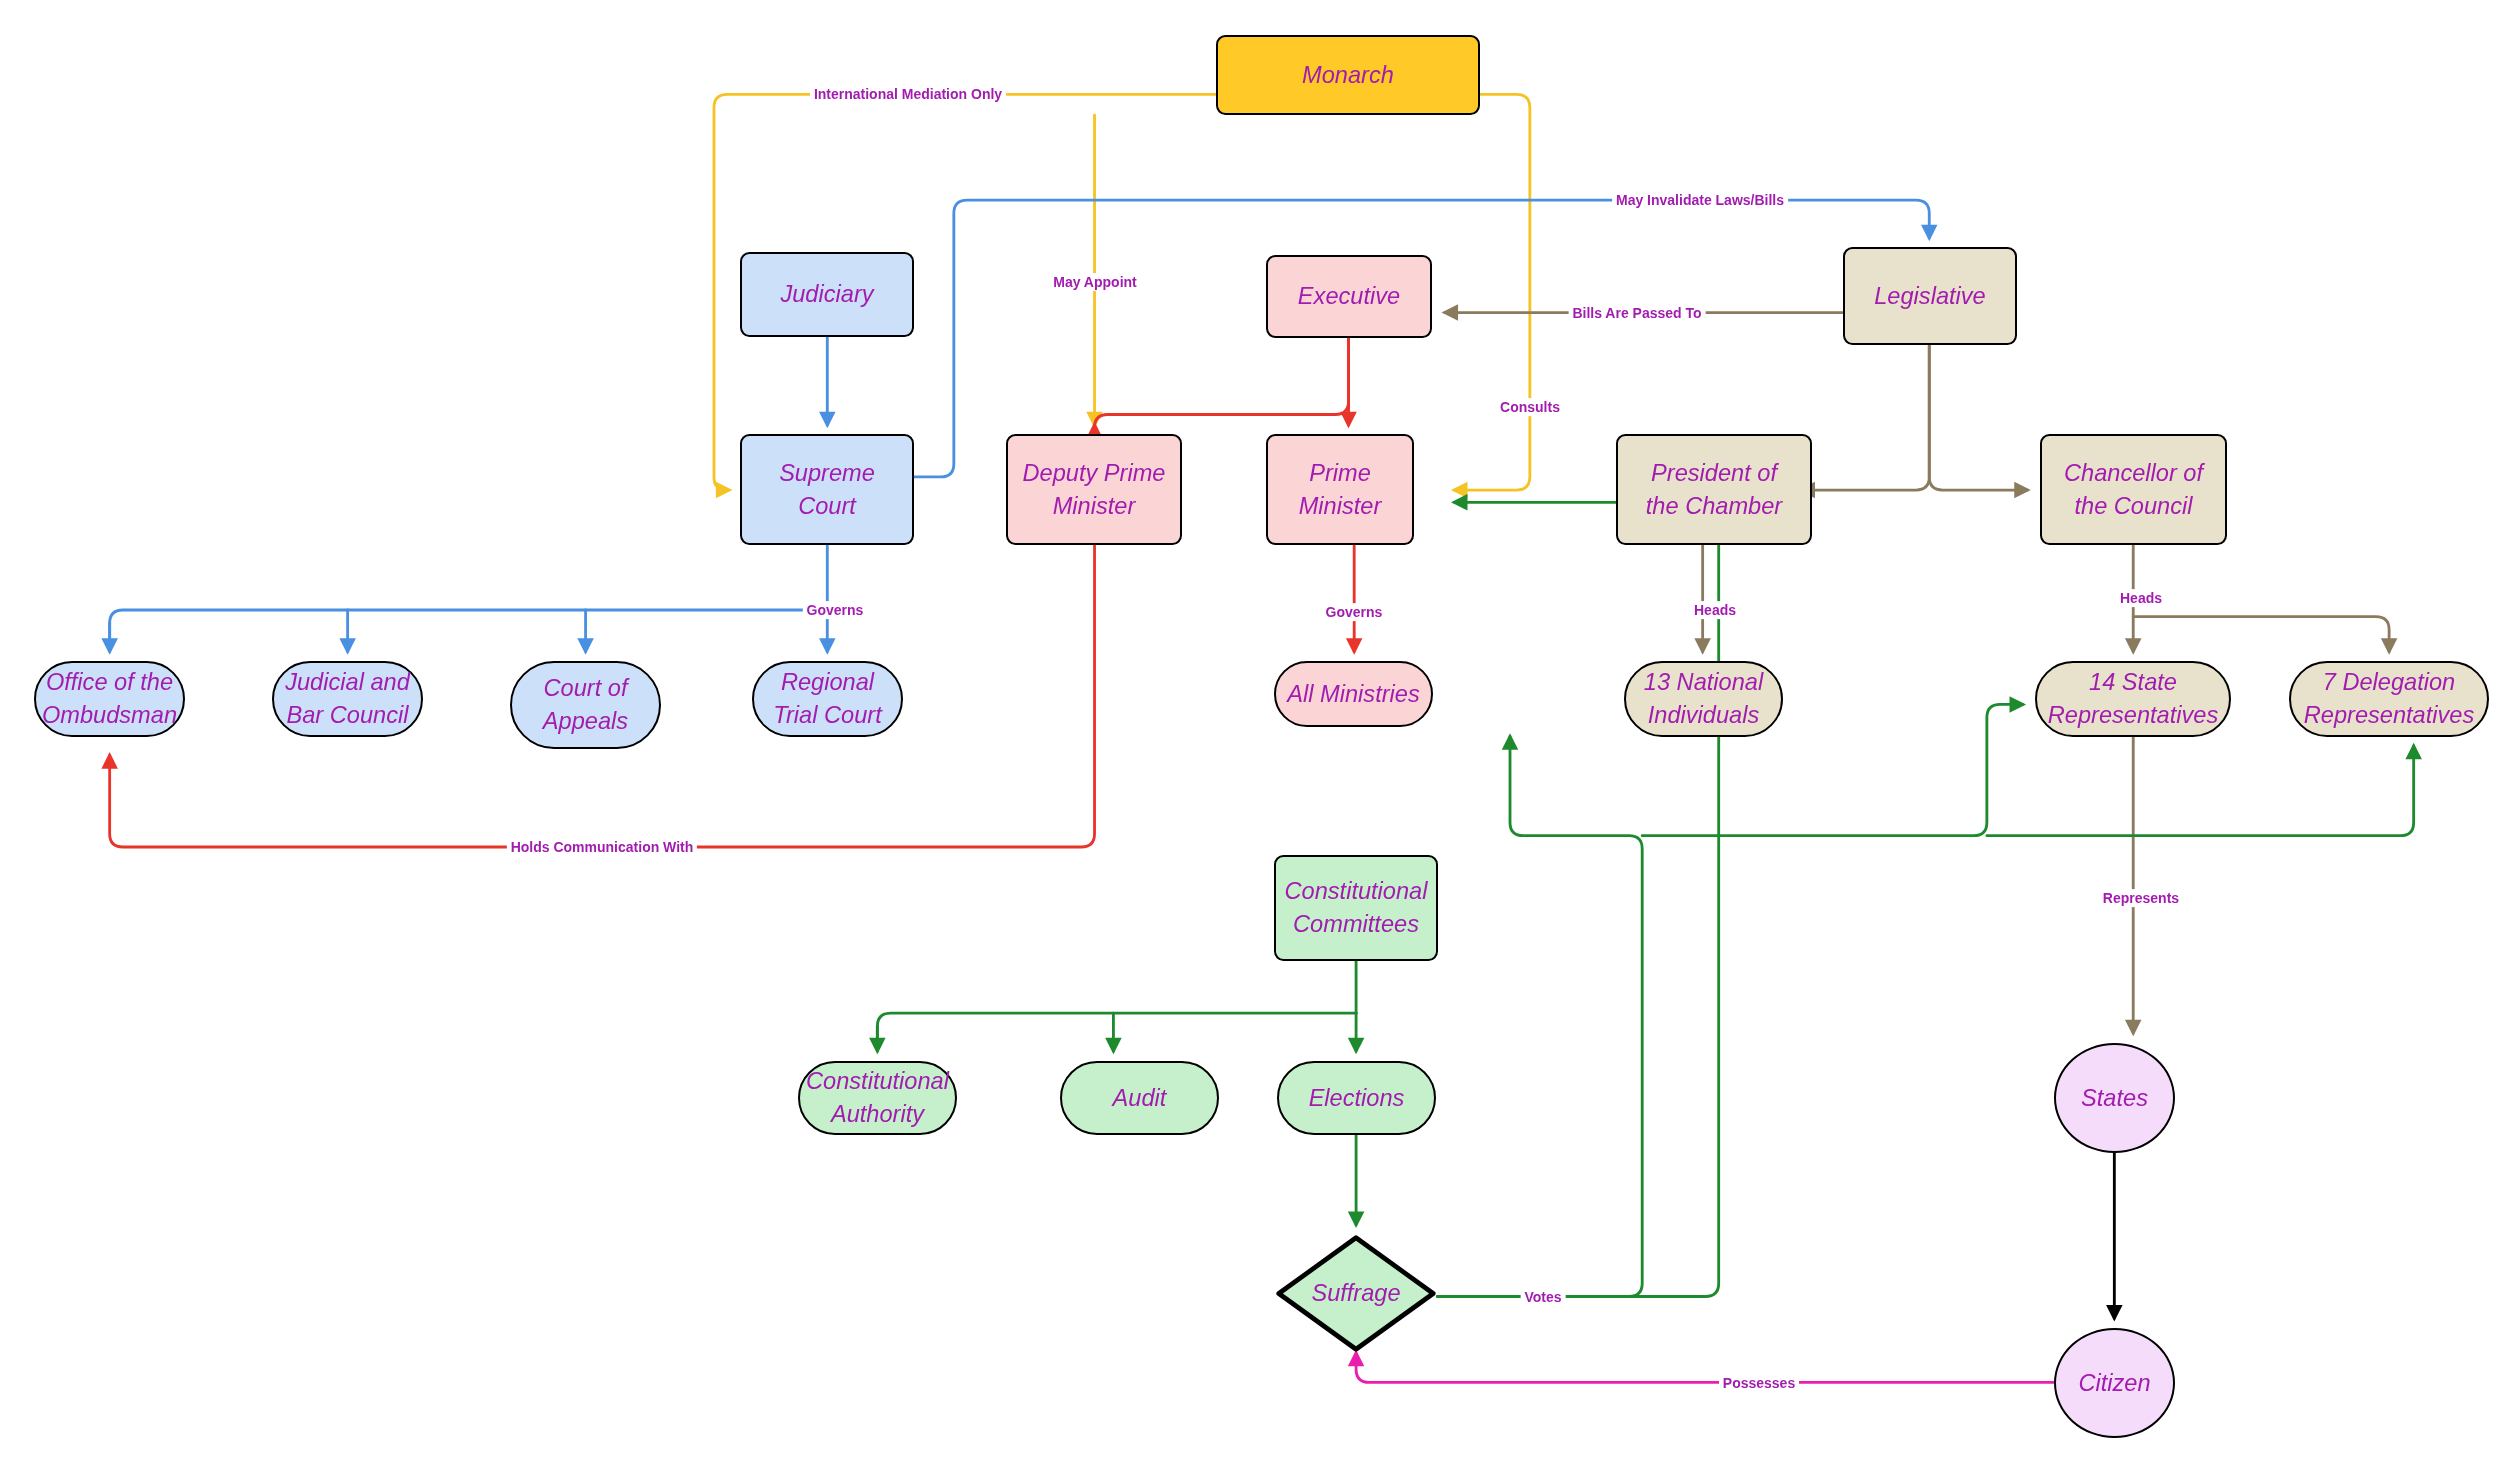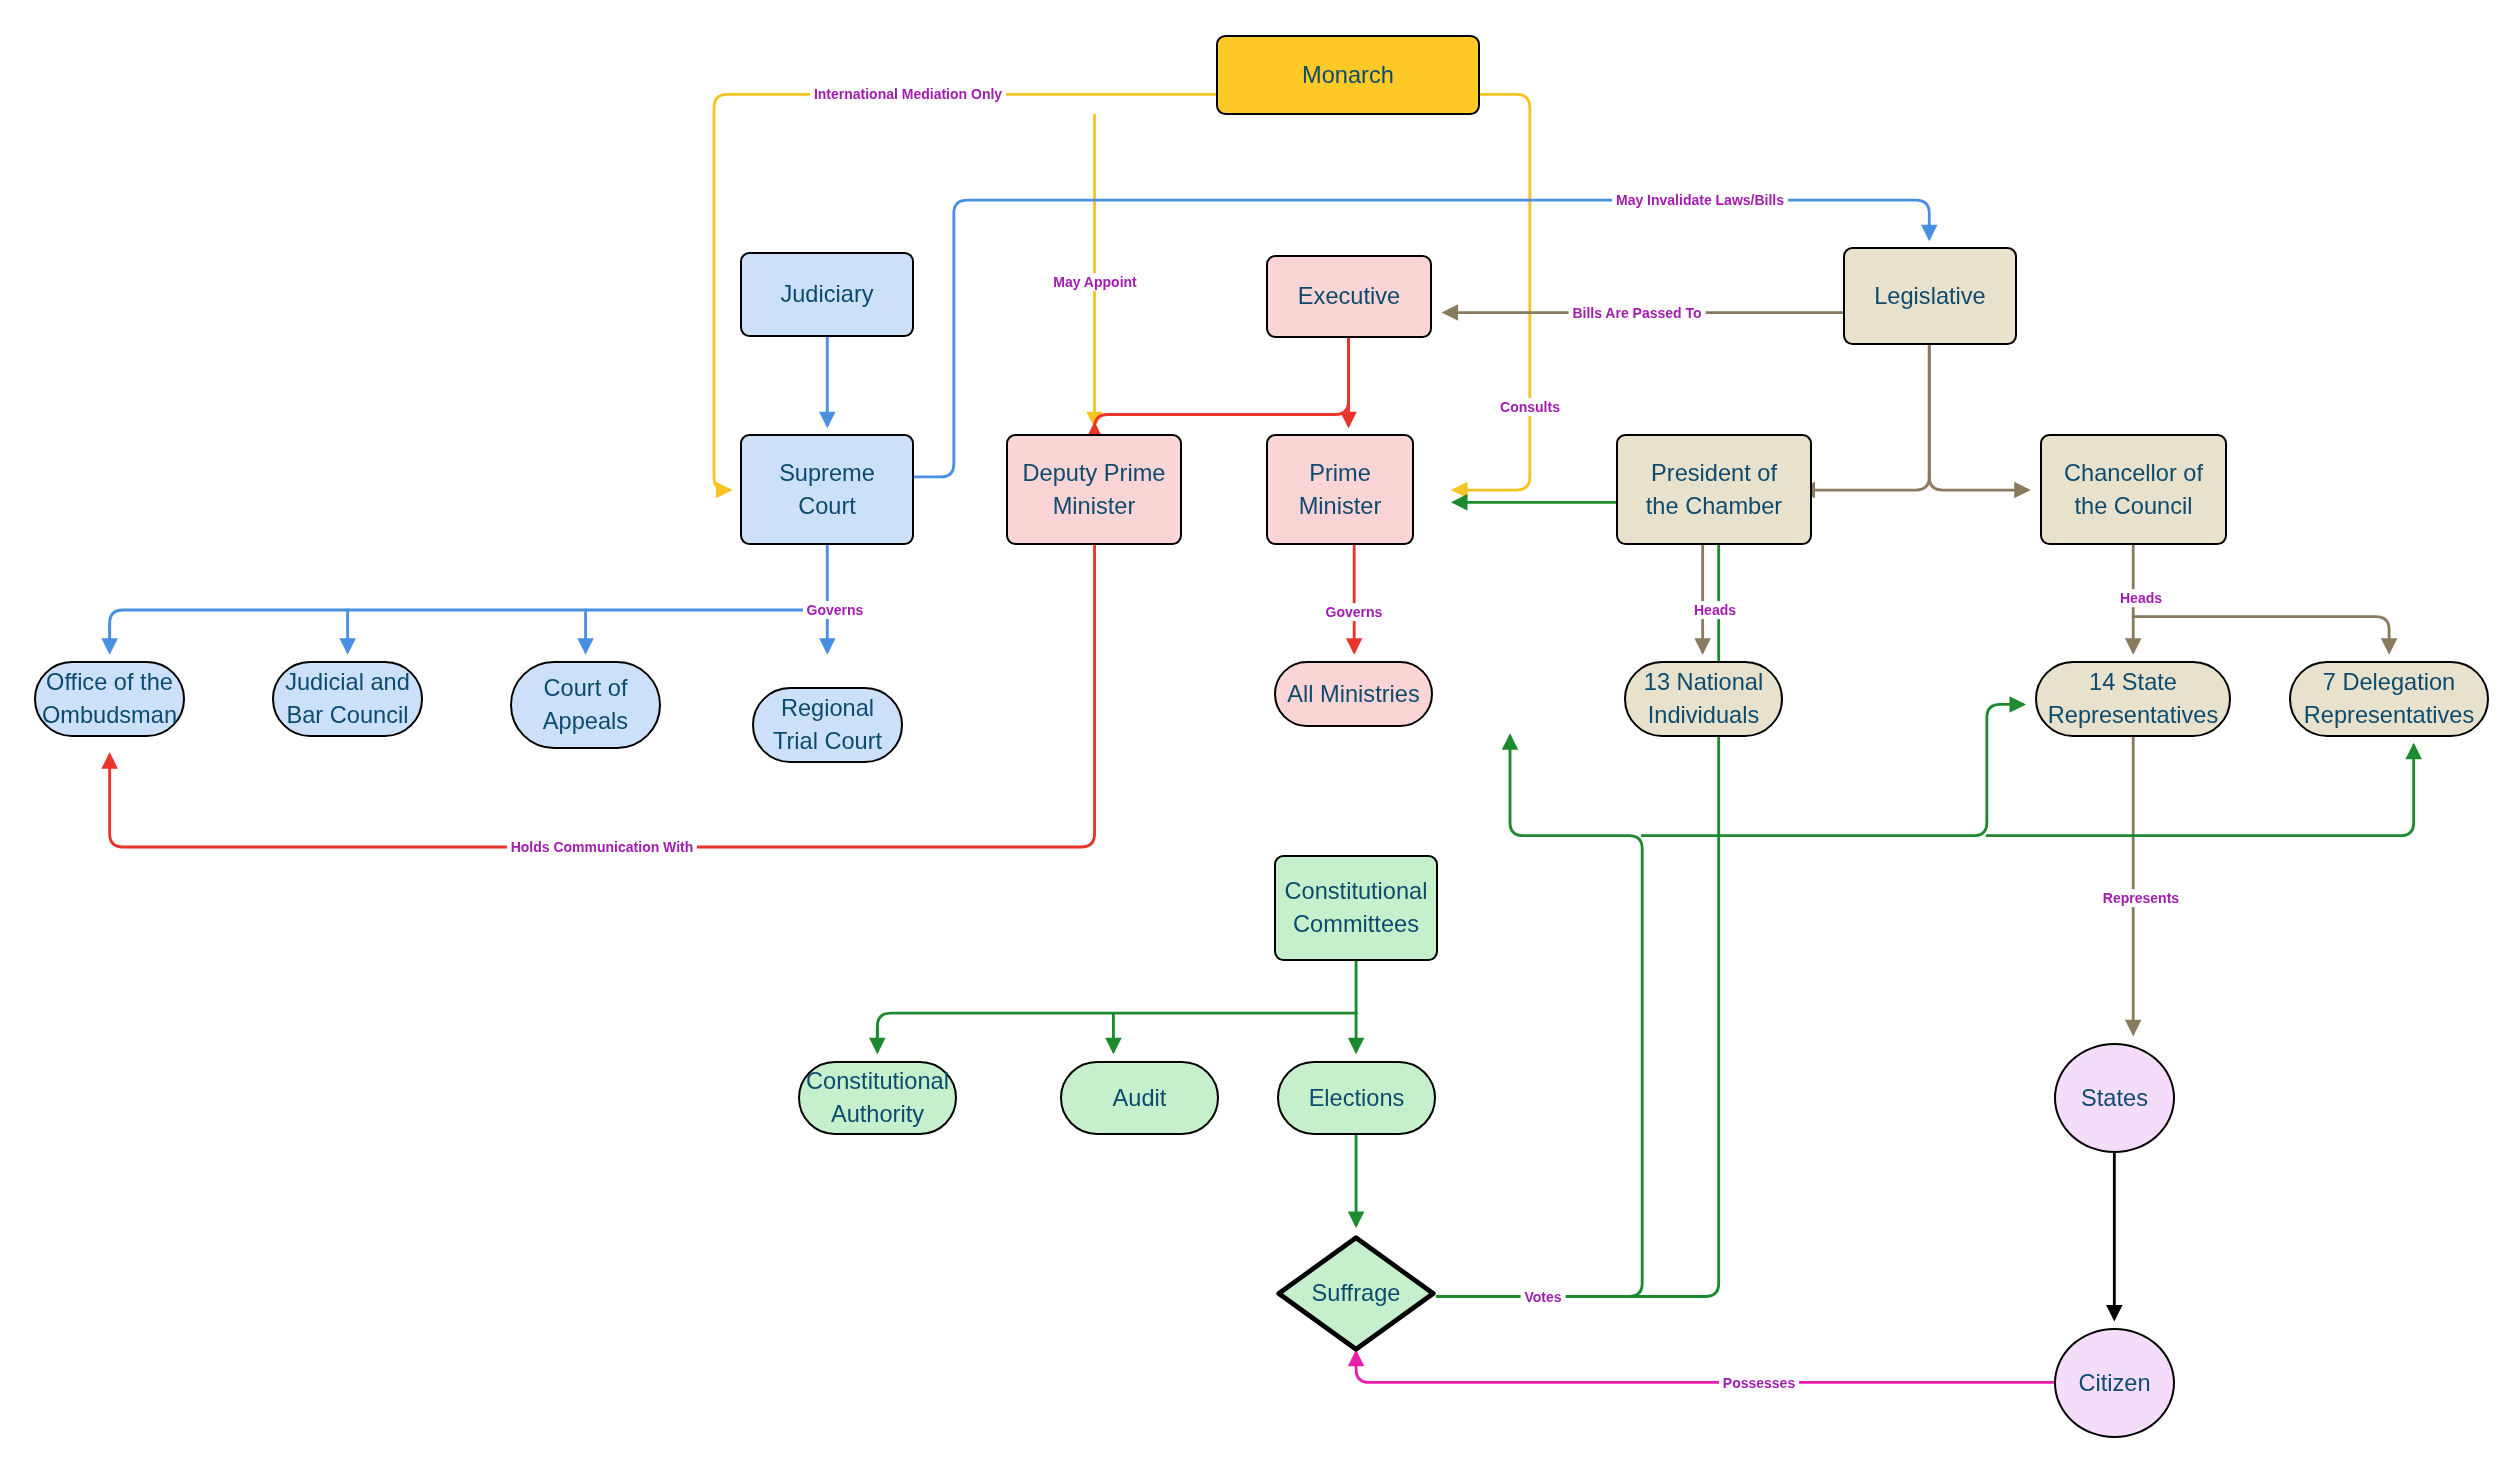--- a/index.html
+++ b/index.html
@@ -26,27 +26,28 @@
     height: 1474px;
   }
   .node {
     position: absolute;
     box-sizing: border-box;
     display: flex;
     align-items: center;
     justify-content: center;
     text-align: center;
     border: 2.8px solid #000000;
-    color: #0c4a6e;
+    color: #a21caf;
     font-family: "Liberation Sans", sans-serif;
     font-size: 23.6px;
     line-height: 1.38;
     letter-spacing: 0px;
     z-index: 5;
     white-space: pre-line;
+    font-style: italic;
   }
   .node.rect { border-radius: 9.4px; }
   .node.stadium { border-radius: 944px; }
   .node.circle { border-radius: 50%; }
   .node.diamond {
     border: none;
     background: transparent;
   }
   .diamond-shape {
     position: absolute;
@@ -187,21 +188,21 @@
   <div class="node stadium" style="left:272px; top:661px; width:151px; height:76px; background:#CCE0F9;">
     <span>Judicial and
 Bar Council</span>
   </div>
 
   <div class="node stadium" style="left:510px; top:661px; width:151px; height:88px; background:#CCE0F9;">
     <span>Court of
 Appeals</span>
   </div>
 
-  <div class="node stadium" style="left:752px; top:661px; width:151px; height:76px; background:#CCE0F9;margin-top:26px;">
+  <div class="node stadium" style="left:752px; top:661px; width:151px; height:76px; background:#CCE0F9;">
     <span>Regional
 Trial Court</span>
   </div>
 
   <div class="node rect" style="left:1266px; top:255px; width:166px; height:83px; background:#FBD5D5;">
     <span>Executive</span>
   </div>
 
   <div class="node rect" style="left:1006px; top:434px; width:176px; height:111px; background:#FBD5D5;">
     <span>Deputy Prime

